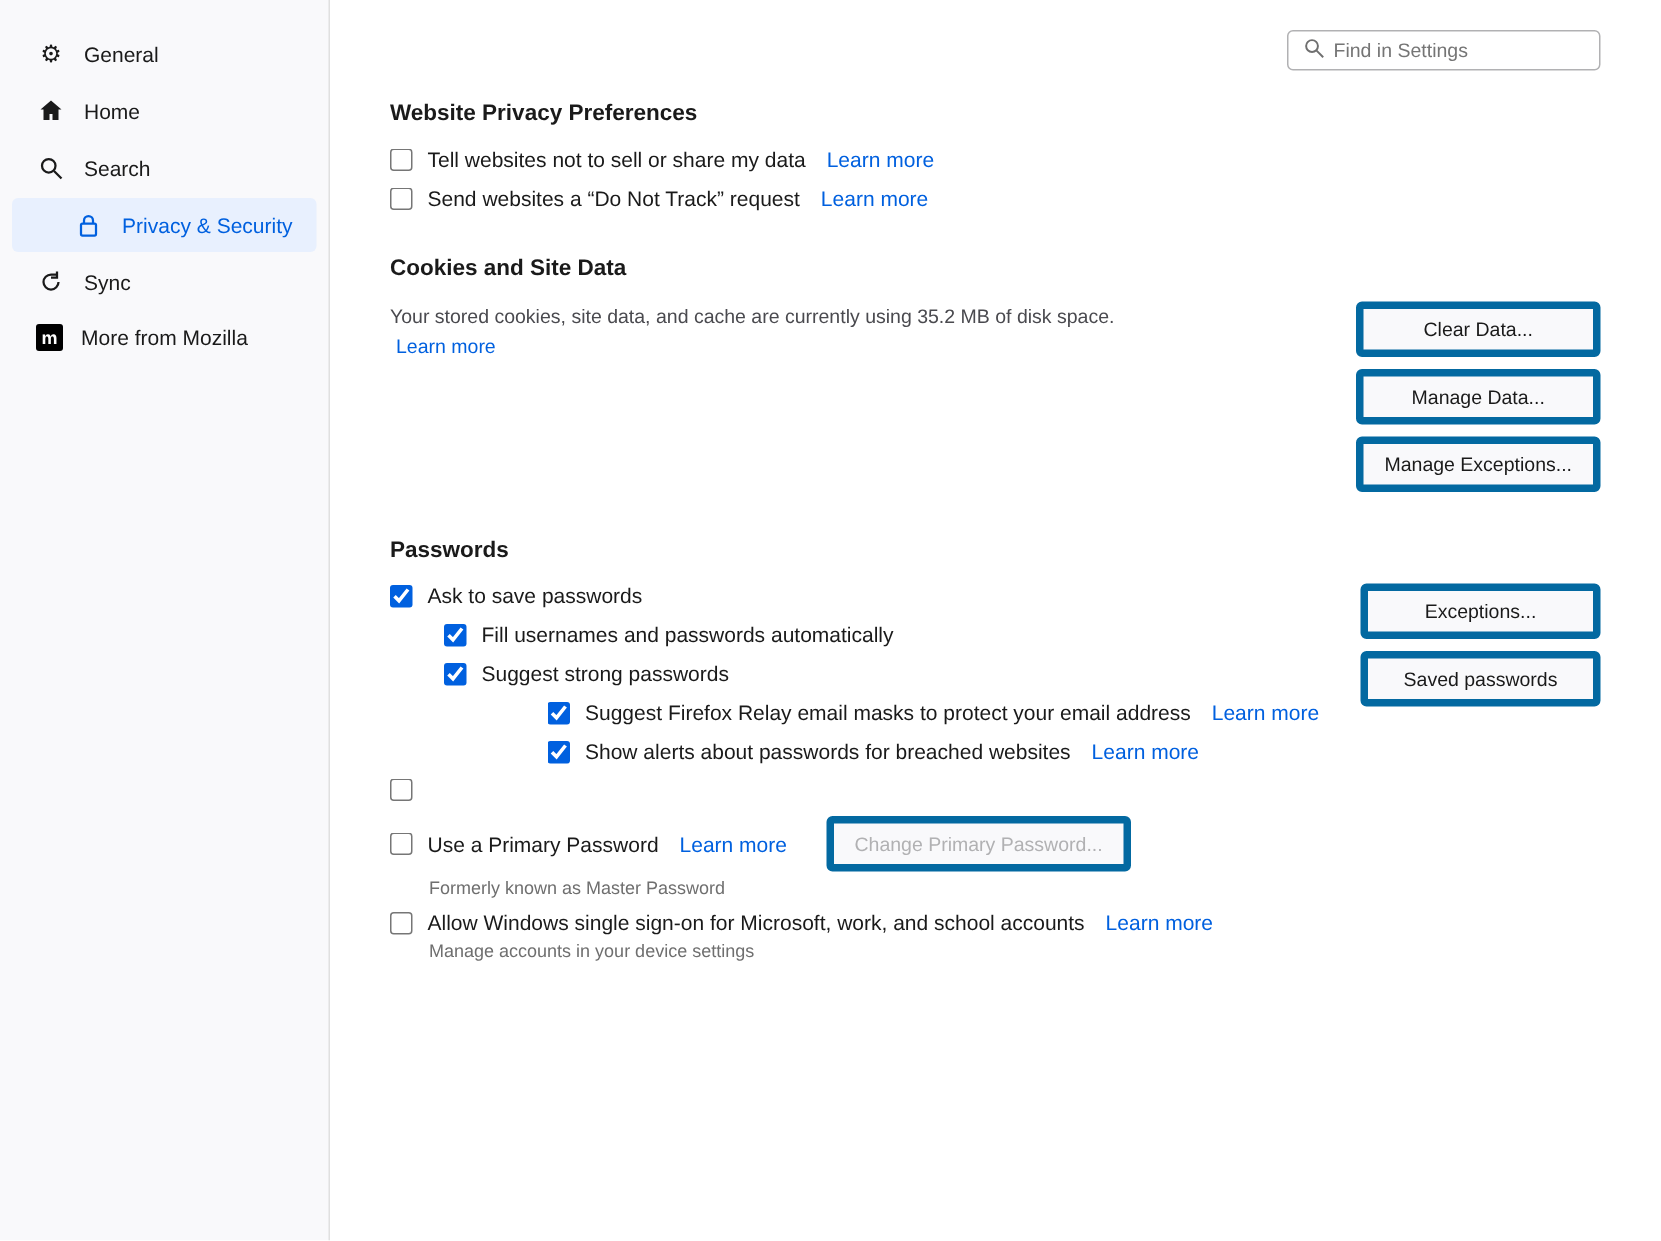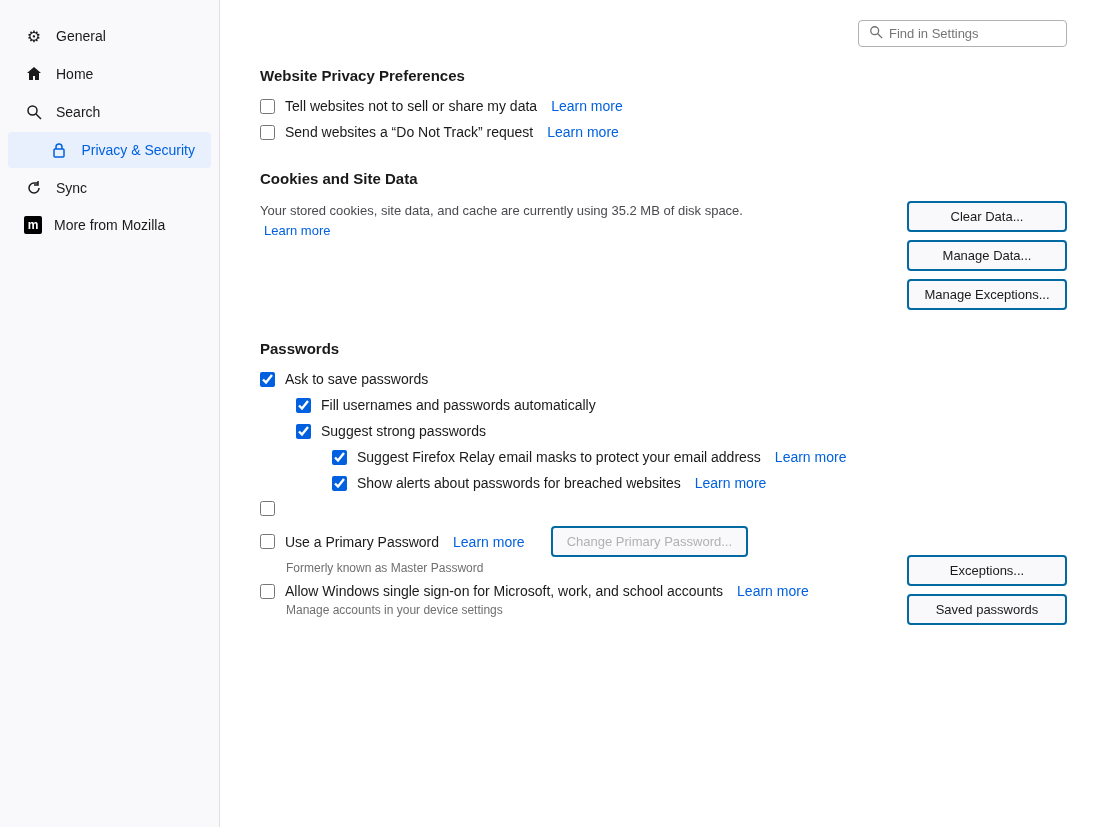--- a/index.html
+++ b/index.html
@@ -122,53 +122,53 @@
     }
     .cookies-left { flex: 1; }
     .cookies-buttons {
       display: flex;
       flex-direction: column;
       gap: 8px;
       min-width: 160px;
     }
     .btn {
       padding: 6px 14px;
-      border: 2px solid #0369a1;
+      border: 5px solid #0369a1;
       border-radius: 4px;
       background: #f9f9fb;
       cursor: pointer;
       font-size: 13px;
       color: #1a1a1a;
       white-space: nowrap;
     }
     .btn:disabled {
       color: #b1b1b3;
       cursor: default;
     }
     .passwords-section {
       margin-top: 10px;
     }
     .passwords-header {
       display: flex;
-      align-items: flex-end;
+      align-items: flex-start;
       justify-content: space-between;
     }
     .passwords-left { flex: 1; }
     .passwords-buttons {
       display: flex;
       flex-direction: column;
       gap: 8px;
       min-width: 160px;
       margin-left: 20px;
     }
     .indented {
       margin-left: 36px;
     }
     .double-indented {
-      margin-left: 36px;
+      margin-left: 69px;
       padding-left: 36px;
     }
     .checkbox-checked {
       accent-color: #0060df;
     }
     .sub-note {
       font-size: 12px;
       color: #6f6f6f;
       margin-left: 26px;
       margin-top: -6px;

